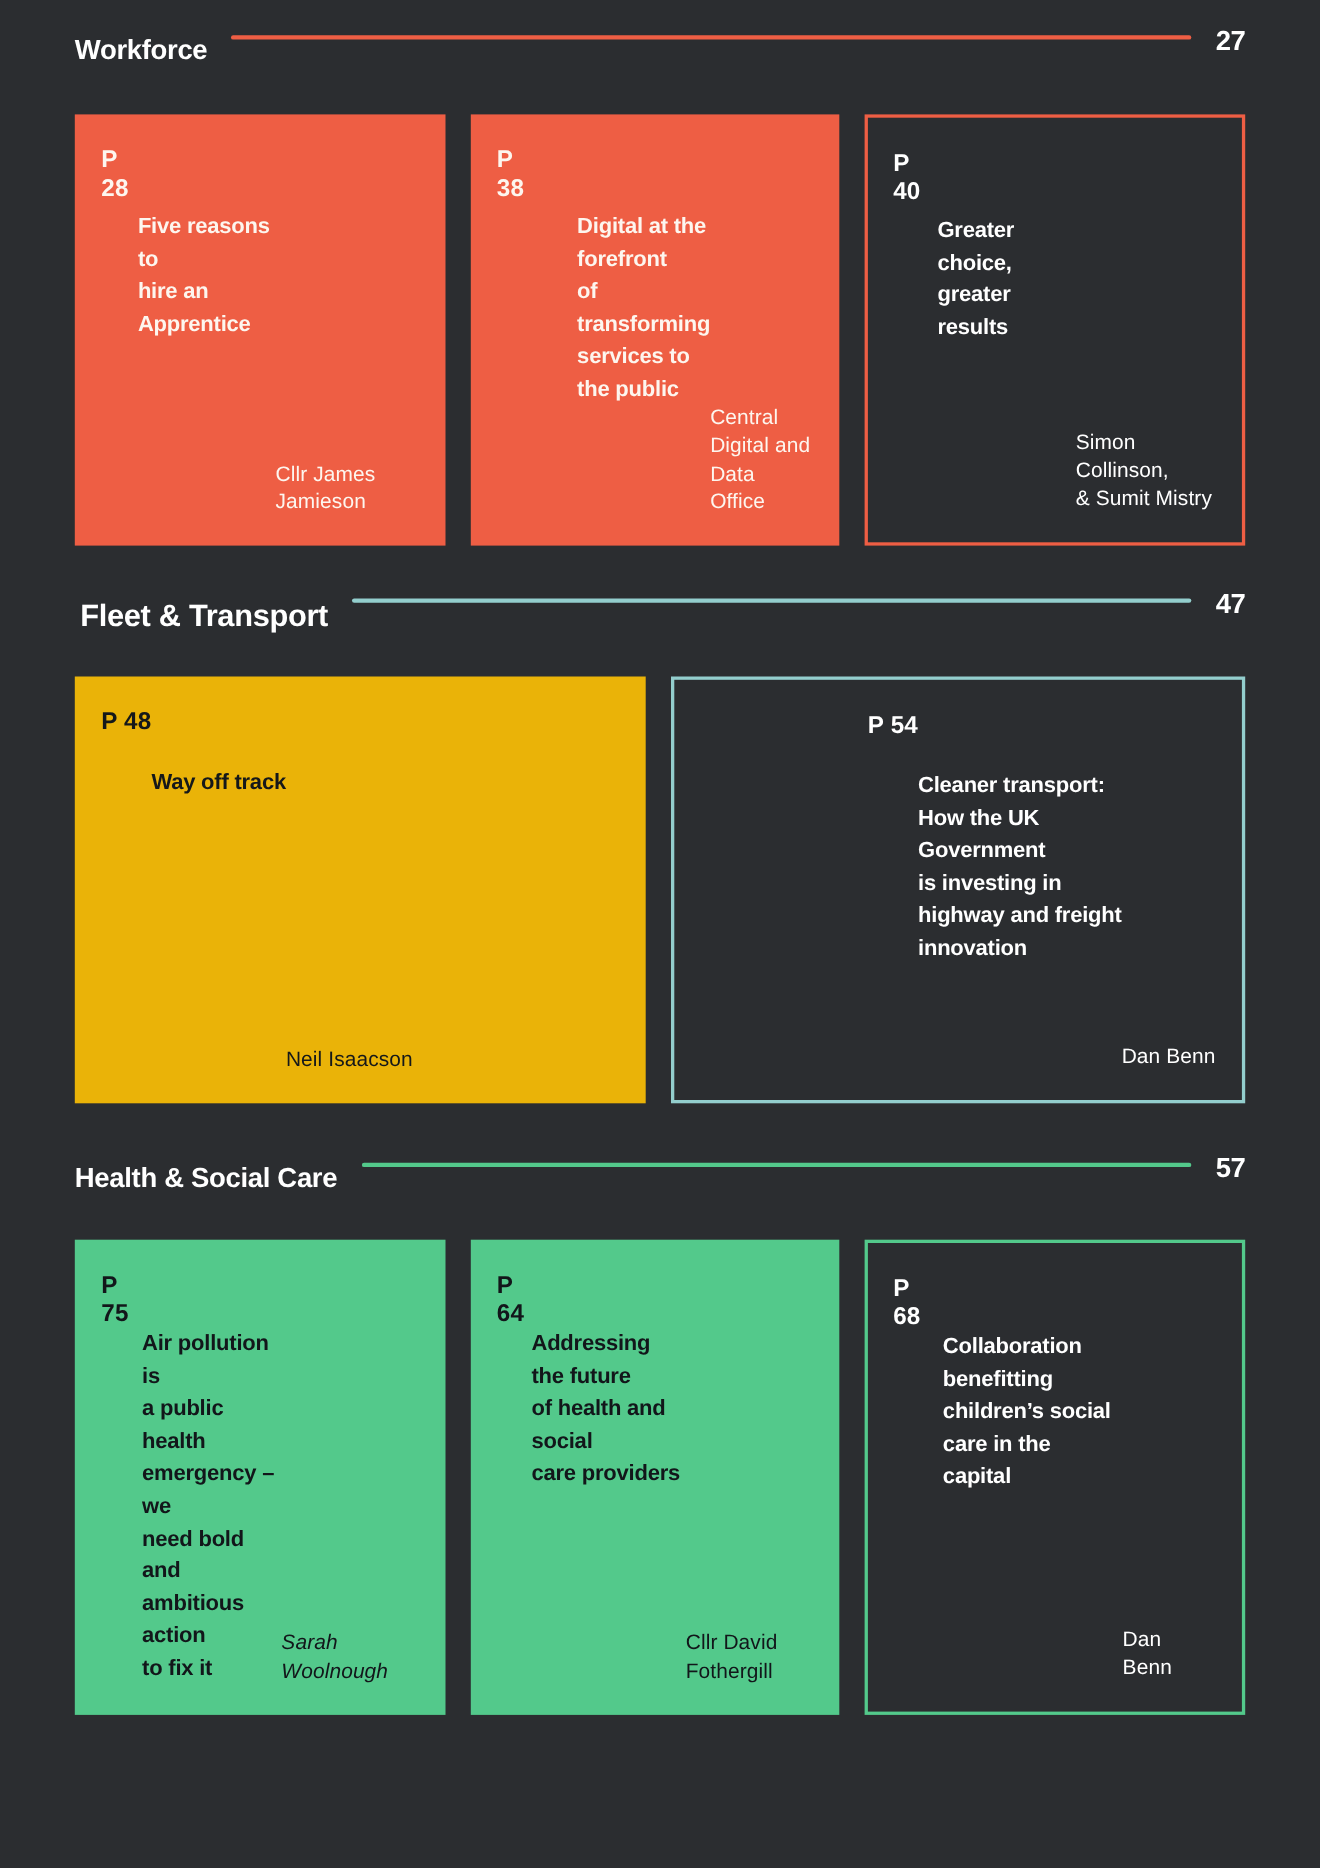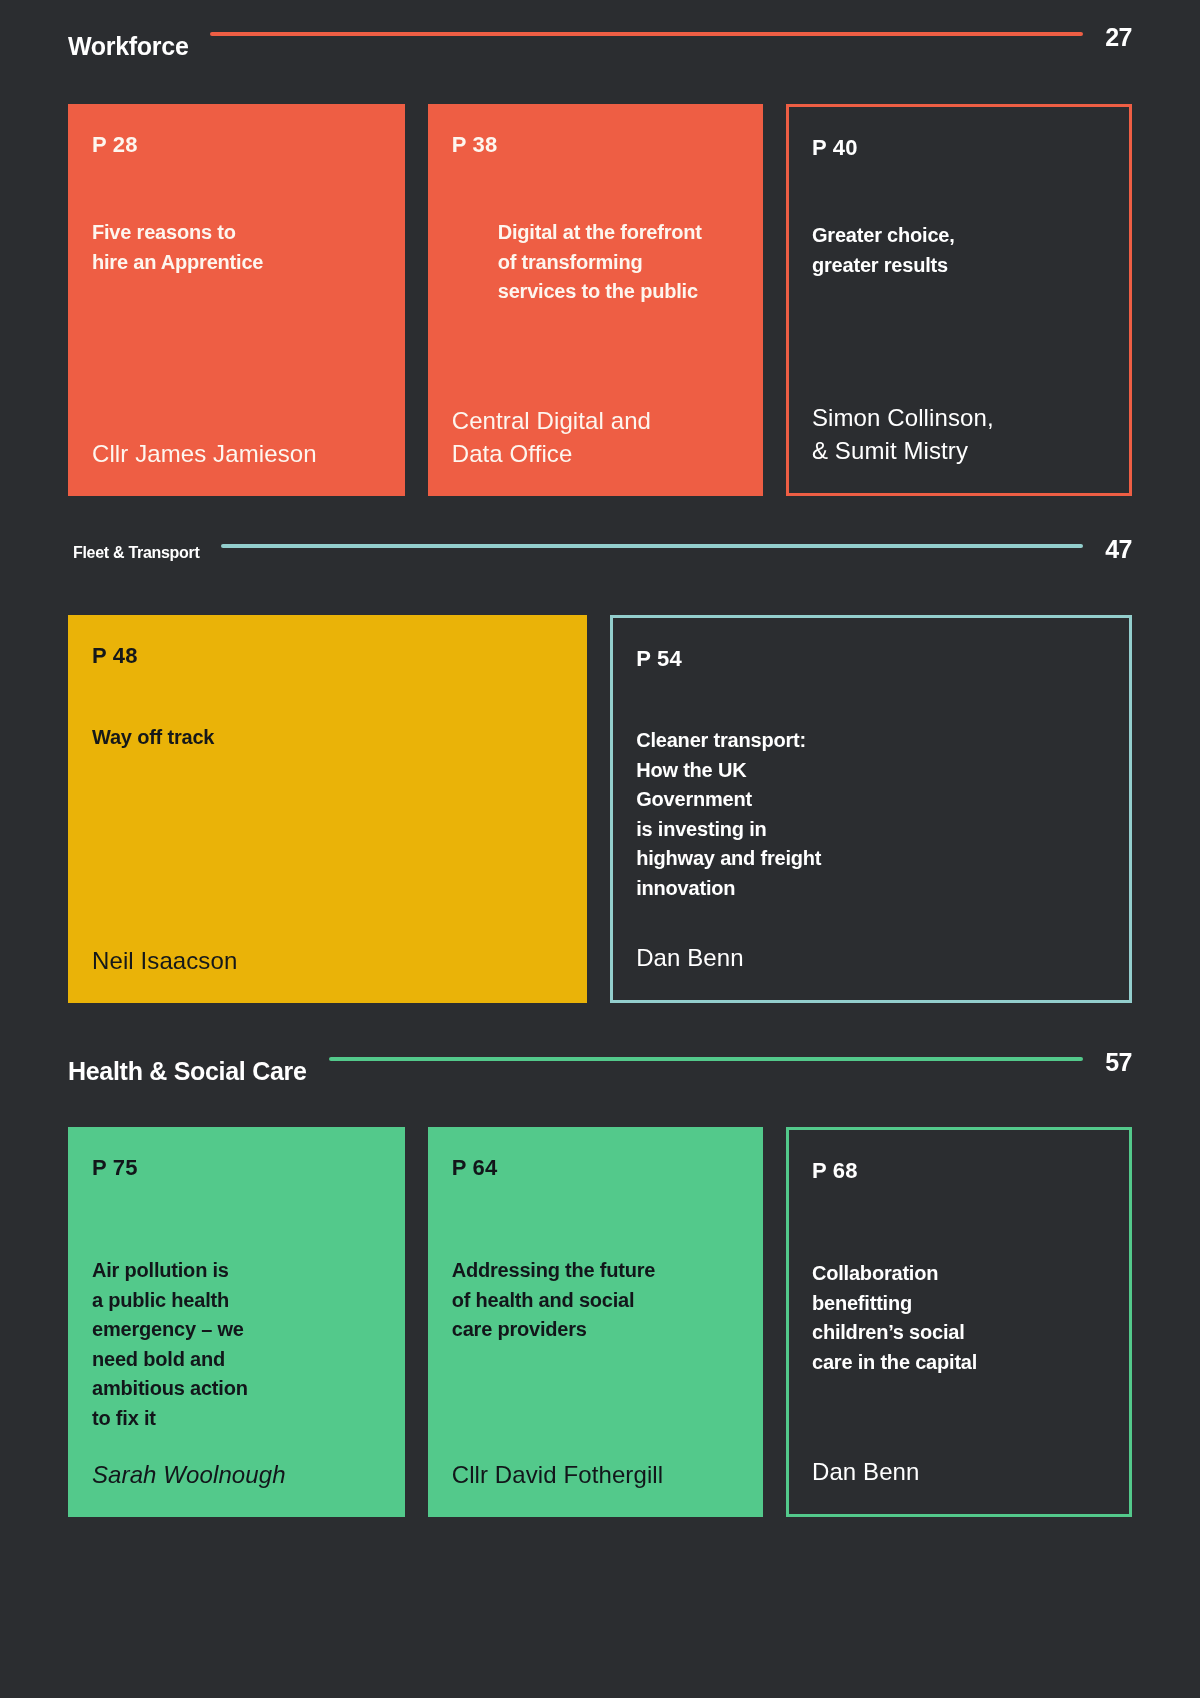--- a/index.html
+++ b/index.html
@@ -61,21 +61,20 @@
     display: flex;
     gap: 23px;
     margin-top: 16px;
   }
 
   .card {
     flex: 1 1 0;
     min-height: 392px;
     padding: 28px 24px 26px 24px;
     display: flex;
-    flex-direction: column;
     position: relative;
   }
 
   .card.outline {
     background: transparent;
     border-width: 3px;
     border-style: solid;
     padding-left: 23px;
   }
 
@@ -89,21 +88,21 @@
   .card-title {
     font-size: 20px;
     font-weight: bold;
     line-height: 1.48;
     letter-spacing: -0.2px;
     margin-top: 60px;
   }
 
   .card-author {
     margin-top: auto;
-    font-size: 24px;
+    font-size: 19px;
     font-weight: 400;
     line-height: 1.35;
     letter-spacing: 0.1px;
     white-space: pre-line;
   }
 
   
   .theme-coral .card-fill { background: #ee5e44; }
   .theme-coral .card-fill .card-page,
   .theme-coral .card-fill .card-title,
@@ -130,29 +129,29 @@
   .theme-green .card.outline .card-page,
   .theme-green .card.outline .card-title,
   .theme-green .card.outline .card-author { color: #ffffff; }
 
   
   #section-0 { padding-top: 32px; }
   #section-0 .cards { margin-top: 16px; }
   #section-0 .card { min-height: 392px; }
 
   #section-1 { padding-top: 48px; }
-  #section-1 .section-title { font-size: 16px; padding-left: 5px; }
+  #section-1 .section-title { font-size: 28px; padding-left: 5px; }
   #section-1 .cards { margin-top: 15px; }
   #section-1 .card { min-height: 388px; }
   #section-1 .card-title { margin-top: 54px; }
 
   #section-2 { padding-top: 54px; }
   #section-2 .cards { margin-top: 14px; }
   #section-2 .card { min-height: 390px; }
-  #section-2 .card-title { margin-top: 75px; }
+  #section-2 .card-title { margin-top: 52px; }
 
   
   .cards > .card:nth-child(1) { flex: 1.005 1 0; }
   .cards > .card:nth-child(3) { flex: 1.02 1 0; }
 </style>
 </head>
 <body>
 
 <div class="page">
 

